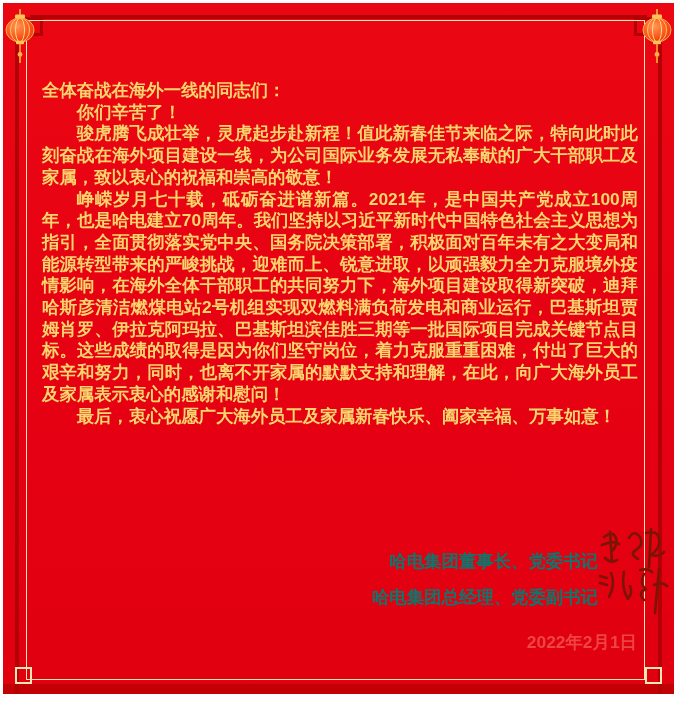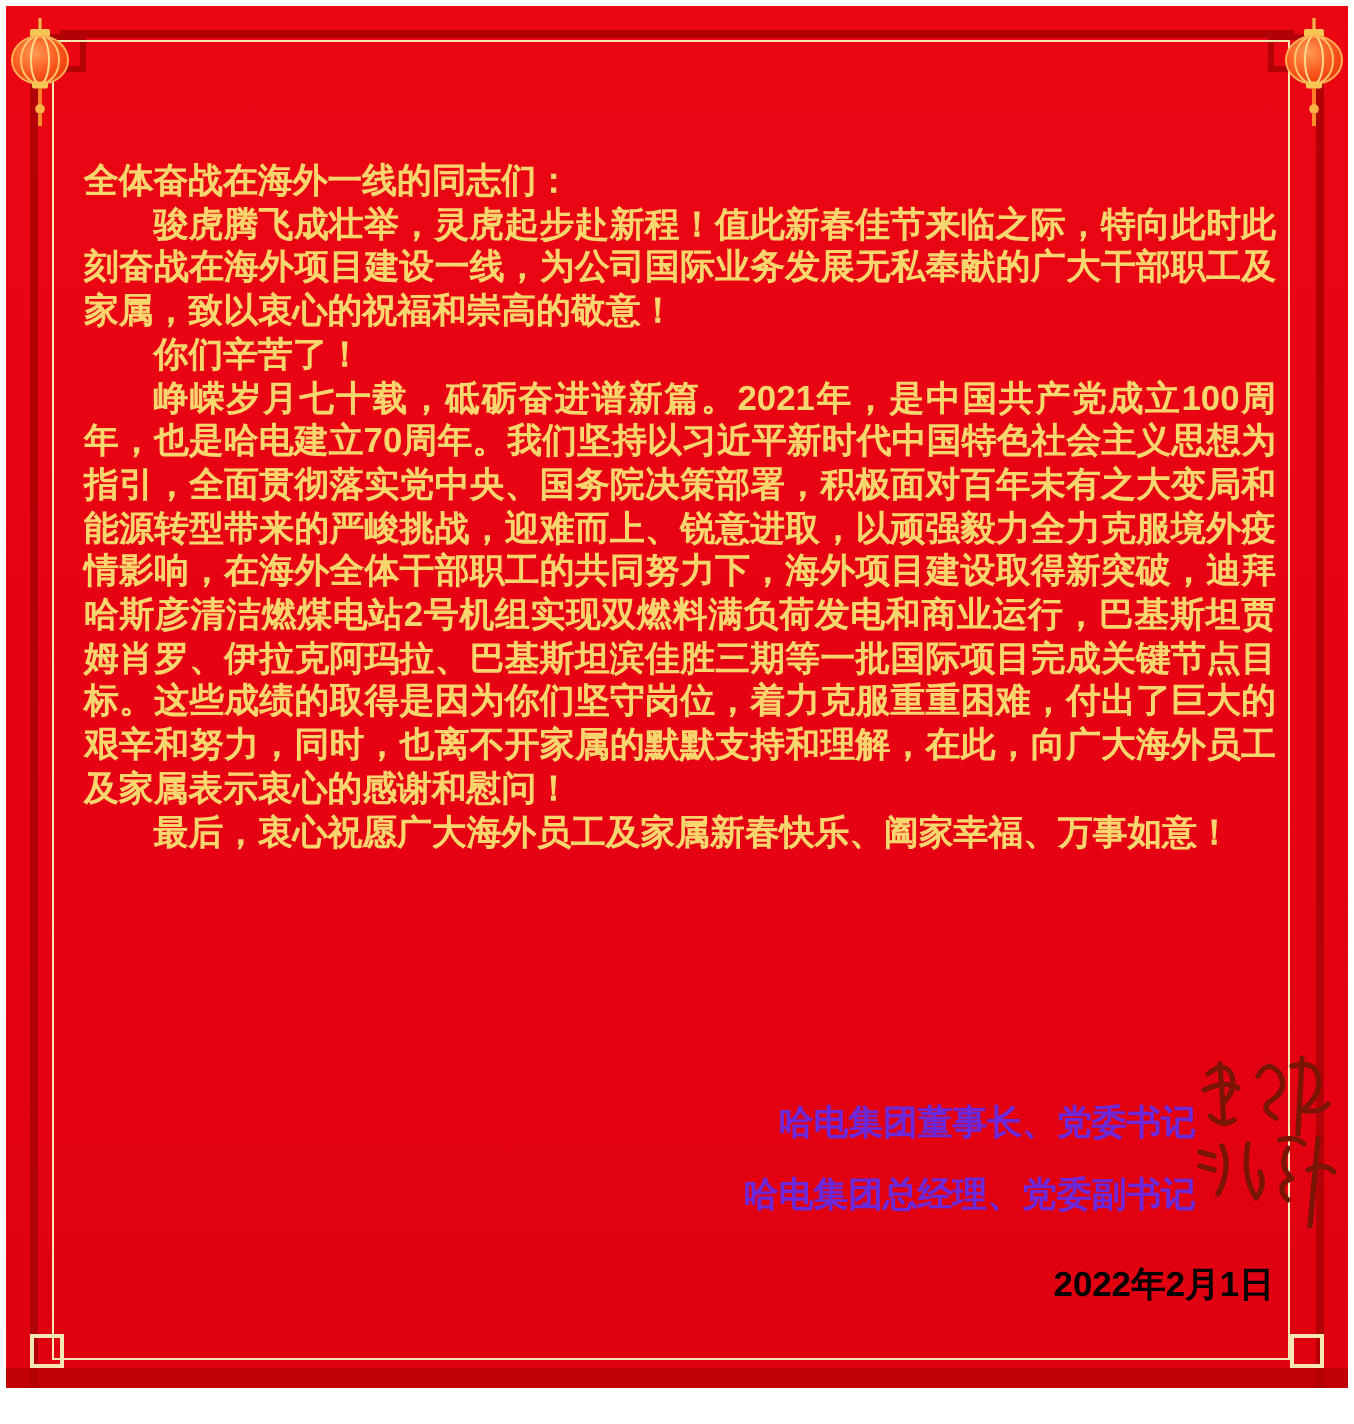--- a/index.html
+++ b/index.html
@@ -30,28 +30,28 @@
   .lantern-left{left:2px;top:8px;}
   .lantern-right{left:639px;top:8px;}
   
   .letter-body{position:absolute;left:42px;top:45px;width:596px;
     color:#f9d56d;font-size:17.4px;line-height:21.7px;font-weight:700;
     text-align:justify;letter-spacing:0;margin-top:35px;}
   .letter-body p{margin:0;text-indent:2em;}
   .letter-body p.salutation{text-indent:0;}
   
   .sign-row{position:absolute;left:42px;width:556px;text-align:right;
-    color:#6d28d9;font-size:17.4px;font-weight:700;}
+    color:#0f766e;font-size:17.4px;font-weight:700;}
   .sign-row-1{top:549px;}
   .sign-row-2{top:585px;}
   .sig-svg{position:absolute;}
   .sig-1{left:599px;top:525px;width:68px;height:48px;}
   .sig-2{left:596px;top:567px;width:74px;height:52px;}
   .date-row{position:absolute;left:42px;top:630px;width:595px;text-align:right;
-    color:#000000;font-size:17.4px;font-weight:700;}
+    color:#ef4444;font-size:17.4px;font-weight:700;}
 </style>
 </head>
 <body>
 
 <div class="canvas">
 
   <div class="red-area"></div>
   <div class="bottom-band"></div>
 
   <div class="df df-top"></div>
@@ -99,22 +99,22 @@
     <ellipse cx="18" cy="22" rx="4.5" ry="12" fill="none" stroke="#ffd98a" stroke-width="1"></ellipse>
     <ellipse cx="18" cy="22" rx="14" ry="12" fill="none" stroke="#ffae52" stroke-width="1"></ellipse>
     <rect x="14" y="32.8" width="8" height="3.4" rx="1" fill="#f7c553"></rect>
     <line x1="18" y1="36" x2="18" y2="45" stroke="#ff7f26" stroke-width="2"></line>
     <circle cx="18" cy="46.5" r="2.4" fill="#ffb347"></circle>
     <line x1="18" y1="49" x2="18" y2="55" stroke="#ff8d2a" stroke-width="2"></line>
   </svg>
 
   <div class="letter-body">
     <p class="salutation">全体奋战在海外一线的同志们：</p>
-    <p>骏虎腾飞成壮举，灵虎起步赴新程！值此新春佳节来临之际，特向此时此刻奋战在海外项目建设一线，为公司国际业务发展无私奉献的广大干部职工及家属，致以衷心的祝福和崇高的敬意！</p>
-  <p>你们辛苦了！</p>
+    <p>你们辛苦了！</p>
+  <p>骏虎腾飞成壮举，灵虎起步赴新程！值此新春佳节来临之际，特向此时此刻奋战在海外项目建设一线，为公司国际业务发展无私奉献的广大干部职工及家属，致以衷心的祝福和崇高的敬意！</p>
       <p>峥嵘岁月七十载，砥砺奋进谱新篇。2021年，是中国共产党成立100周年，也是哈电建立70周年。我们坚持以习近平新时代中国特色社会主义思想为指引，全面贯彻落实党中央、国务院决策部署，积极面对百年未有之大变局和能源转型带来的严峻挑战，迎难而上、锐意进取，以顽强毅力全力克服境外疫情影响，在海外全体干部职工的共同努力下，海外项目建设取得新突破，迪拜哈斯彦清洁燃煤电站2号机组实现双燃料满负荷发电和商业运行，巴基斯坦贾姆肖罗、伊拉克阿玛拉、巴基斯坦滨佳胜三期等一批国际项目完成关键节点目标。这些成绩的取得是因为你们坚守岗位，着力克服重重困难，付出了巨大的艰辛和努力，同时，也离不开家属的默默支持和理解，在此，向广大海外员工及家属表示衷心的感谢和慰问！</p>
       <p>最后，衷心祝愿广大海外员工及家属新春快乐、阖家幸福、万事如意！</p>
     </div>
 
   <div class="sign-row sign-row-1">哈电集团董事长、党委书记</div>
   <svg class="sig-svg sig-1" viewBox="0 0 68 48">
     <g fill="none" stroke="#7a1505" stroke-width="2.6" stroke-linecap="round" stroke-linejoin="round">
       <path d="M5,12 q9,-7 12,1 q2,7 -4,13 M3,20 q11,-5 17,-1 M11,7 l2,30 M6,33 q6,6 12,2"></path>
       <path d="M30,13 q5,-9 11,-1 q4,8 -4,13 q-7,4 2,9"></path>
       <path d="M47,8 q11,-3 13,5 q2,10 -8,17 q9,2 13,-3 M52,4 l-2,38"></path>

